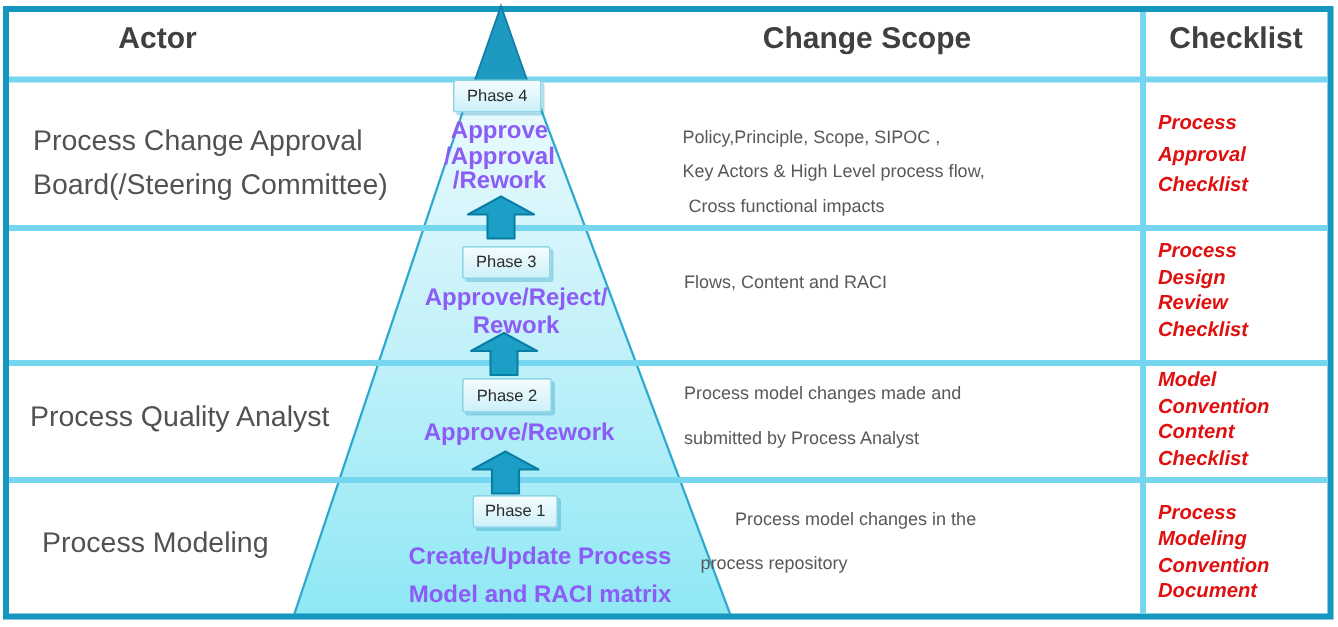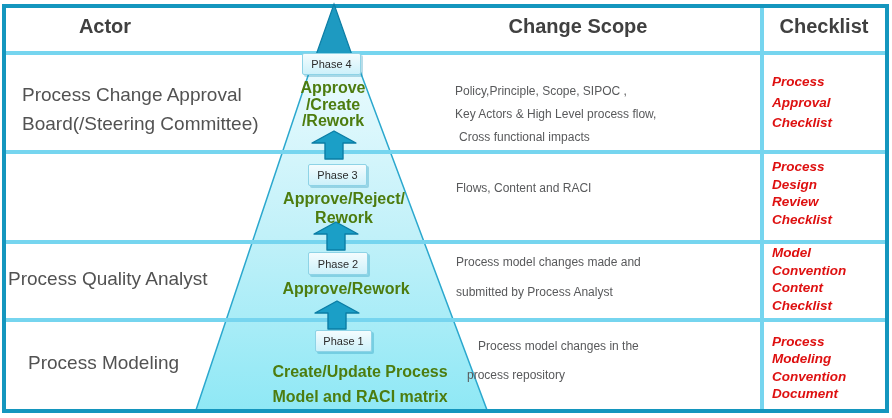--- a/index.html
+++ b/index.html
@@ -15,21 +15,21 @@
   
   .header-cell{font-weight:bold;font-size:20px;color:#404040;text-align:center;z-index:3;}
   
   .actor-block{z-index:3;font-size:19px;color:#525252;line-height:29px;white-space:nowrap;}
   .scope-block{z-index:3;font-size:12px;color:#58595B;white-space:nowrap;}
   .check-block{z-index:4;font-size:13.5px;font-weight:bold;font-style:italic;color:#DE1010;white-space:nowrap;}
   
   .pyr-svg{left:0;top:0;z-index:1;}
   .apex-svg{z-index:3;}
   .arrow-svg{z-index:3;}
-  .phase-label{z-index:4;font-weight:bold;font-size:16px;color:#4d7c0f;text-align:center;white-space:nowrap;}
+  .phase-label{z-index:4;font-weight:bold;font-size:16px;color:#8b5cf6;text-align:center;white-space:nowrap;}
   .badge{
     z-index:5;background:linear-gradient(180deg,#F4FCFE 0%,#CDF1FA 100%);
     border:1px solid #8ED3E6;border-radius:2px;
     box-shadow:2px 2px 0 rgba(20,140,180,0.30);
     font-size:11px;color:#2B2B2B;text-align:right;
     display:flex;align-items:center;justify-content:center;
   }
 </style>
 </head>
 <body>
@@ -72,60 +72,60 @@
     <polygon points="23,1 45,13 32,13 32,29 14,29 14,13 1,13" fill="#1B9FC7" stroke="#0A7DA5" stroke-width="1.4" stroke-linejoin="round"></polygon>
   </svg>
 
   <div class="abs badge" style="left:302px;top:53px;width:57px;height:20px;">Phase 4</div>
   <div class="abs badge" style="left:308px;top:164px;width:57px;height:20px;">Phase 3</div>
   <div class="abs badge" style="left:308px;top:252px;width:58px;height:21px;">Phase 2</div>
   <div class="abs badge" style="left:315px;top:330px;width:55px;height:20px;">Phase 1</div>
 
   <div class="abs phase-label" style="left:248px;top:80px;width:170px;line-height:16.5px;">
     <div>Approve</div>
-    <div>/Create</div>
+    <div>/Approval</div>
     <div>/Rework</div>
   </div>
   <div class="abs phase-label" style="left:259px;top:189px;width:170px;line-height:19px;">
     <div>Approve/Reject/</div>
     <div>Rework</div>
   </div>
   <div class="abs phase-label" style="left:261px;top:279px;width:170px;line-height:19px;">
     <div>Approve/Rework</div>
   </div>
   <div class="abs phase-label" style="left:252px;top:360px;width:180px;line-height:24.5px;margin-left:18px;">
     <div>Create/Update Process</div>
     <div>Model and RACI matrix</div>
   </div>
 
   <div class="abs actor-block" style="left:22px;top:80px;">
     <div>Process Change Approval</div>
     <div>Board(/Steering Committee)</div>
   </div>
-  <div class="abs actor-block" style="left:8px;top:264px;">
+  <div class="abs actor-block" style="left:20px;top:264px;">
     <div>Process Quality Analyst</div>
   </div>
   <div class="abs actor-block" style="left:28px;top:348px;">
     <div>Process Modeling</div>
   </div>
 
   <div class="abs scope-block" style="left:455px;top:80px;line-height:23px;">
     <div>Policy,Principle,  Scope, SIPOC ,</div>
     <div>Key Actors &amp; High Level process flow,</div>
     <div style="margin-left:4px;">Cross functional impacts</div>
   </div>
   <div class="abs scope-block" style="left:456px;top:176px;line-height:24px;">
     <div>Flows, Content and RACI</div>
   </div>
   <div class="abs scope-block" style="left:456px;top:248px;line-height:29.5px;">
     <div>Process model changes made and</div>
     <div>submitted by Process Analyst</div>
   </div>
   <div class="abs scope-block" style="left:467px;top:332px;line-height:29px;">
-    <div style="margin-left:11px;">Process model changes in the</div>
+    <div style="margin-left:23px;">Process model changes in the</div>
     <div>process repository</div>
   </div>
 
   <div class="abs check-block" style="left:772px;top:72px;line-height:20.5px;">
     <div>Process</div>
     <div>Approval</div>
     <div>Checklist</div>
   </div>
   <div class="abs check-block" style="left:772px;top:158px;line-height:17.7px;">
     <div>Process</div>

